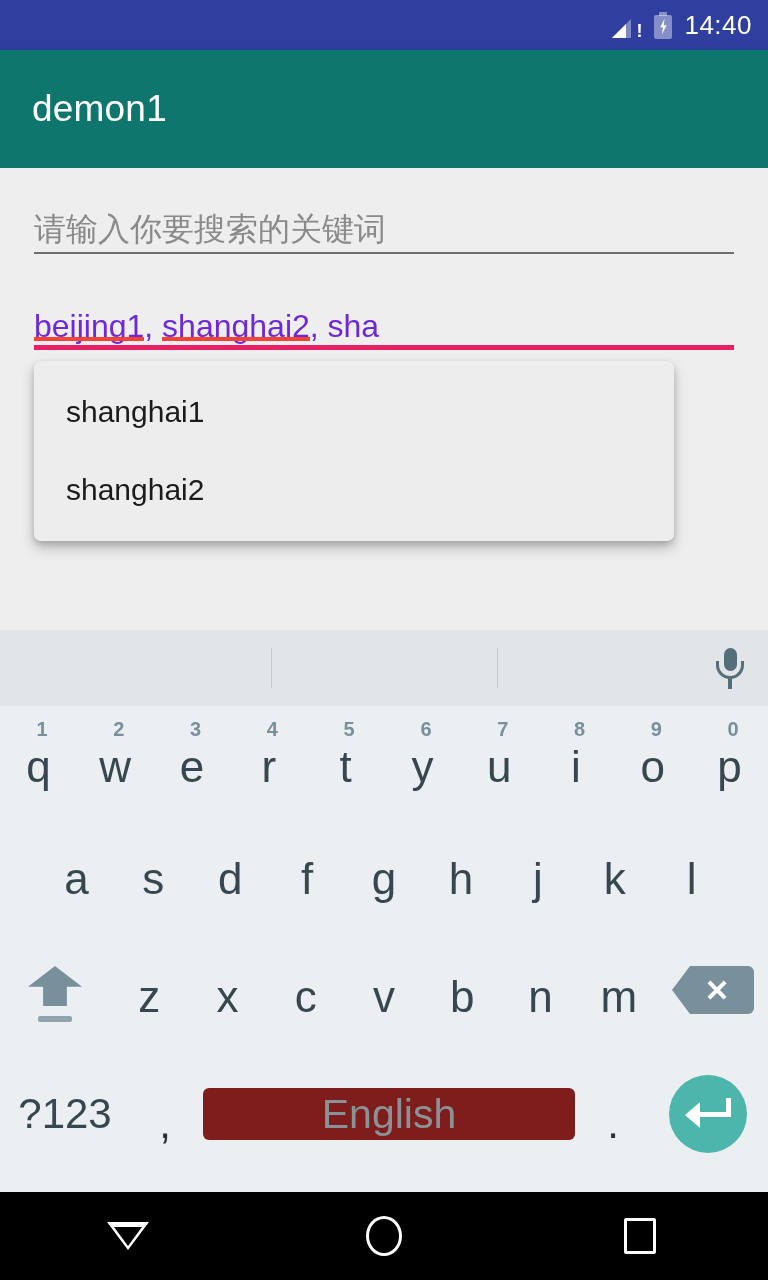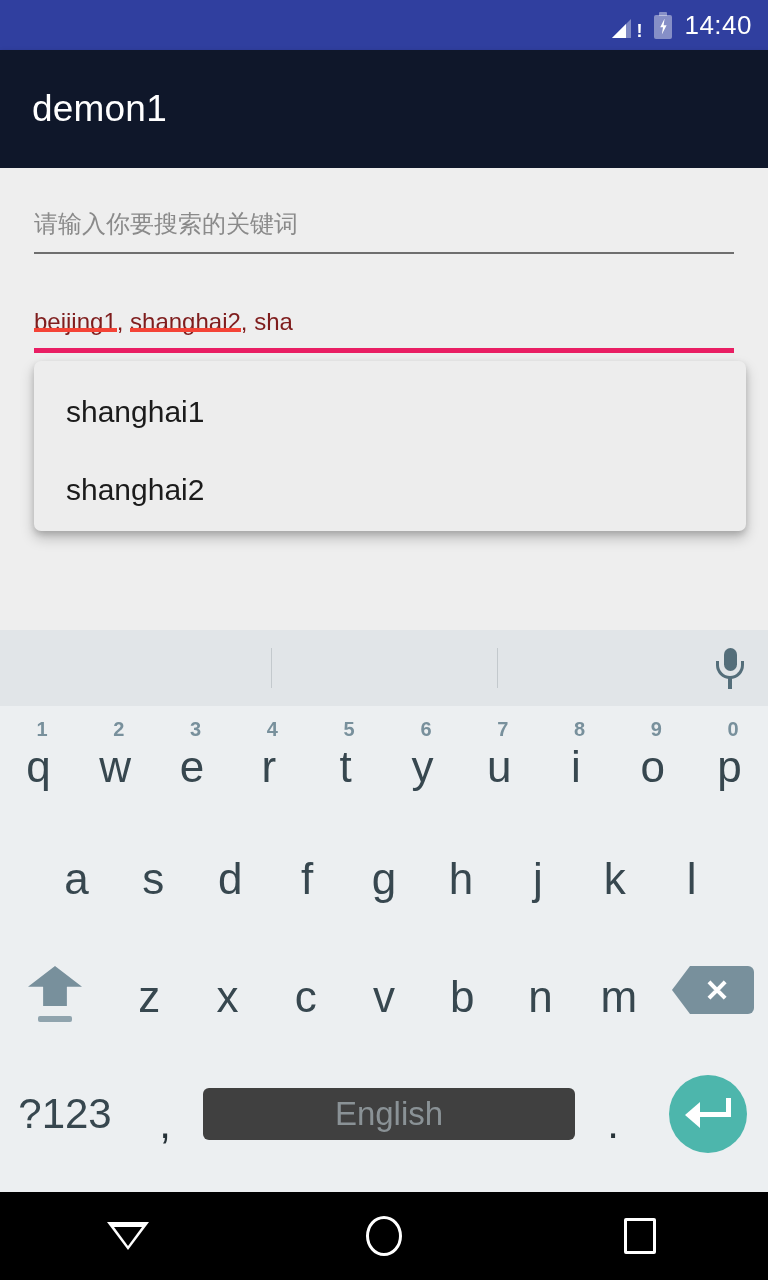--- a/index.html
+++ b/index.html
@@ -44,58 +44,58 @@
   .battery-icon .b-bolt {
     position:absolute; top:7px; left:4px; width:10px; height:16px;
     background:#FFFFFF;
     clip-path:polygon(62% 0, 18% 54%, 46% 54%, 34% 100%, 82% 42%, 52% 42%);
   }
   .clock { color:#FFFFFF; font-size:26px; letter-spacing:0.5px; }
 
   
   .app-bar {
     position:absolute; top:50px; left:0; width:768px; height:118px;
-    background:#0f172a;
+    background:#0f766e;
     display:flex; align-items:center;
     box-shadow:0 2px 5px rgba(0,0,0,0.26);
   }
   .app-title {
     color:#FFFFFF; font-size:37px; font-weight:500;
     padding-left:32px; letter-spacing:0.2px;
   }
 
   
   .content { position:absolute; top:168px; left:0; width:768px; height:462px; background:#EEEEEE; }
 
   .field { position:absolute; left:34px; width:700px; }
   .field-text {
-    font-size:24px; color:#8A8A8A; white-space:nowrap;
-    padding-bottom:12px;
+    font-size:32px; color:#8A8A8A; white-space:nowrap;
+    padding-bottom:0;
   }
   .field-underline { width:100%; height:2px; background:#6E6E6E; }
 
   .field-search { top:40px; }
 
   .field-result { top:140px; }
-  .field-result .field-text { color:#7f1d1d; position:relative; display:inline-block; }
+  .field-result .field-text { color:#6d28d9; position:relative; display:inline-block; }
   .spell {
     position:relative; display:inline-block;
   }
   .spell::after {
     content:""; position:absolute; left:0; right:0; bottom:4px;
     height:4px; background:#F44336;
   }
   .field-result .field-underline { height:5px; background:#E91E63; }
 
   
   .dropdown {
-    position:absolute; top:193px; left:34px; width:712px;
+    position:absolute; top:193px; left:34px; width:640px;
     background:#EDEDED; border-radius:7px;
     box-shadow:0 7px 14px rgba(0,0,0,0.22), 0 3px 6px rgba(0,0,0,0.15);
-    padding:12px 0 2px 0;
+    padding:12px 0 12px 0;
   }
   .dropdown-item {
     font-size:30px; color:#1B1B1B;
     padding:22px 0 22px 32px;
   }
 
   
   .keyboard { position:absolute; top:630px; left:0; width:768px; height:562px; background:#ECEFF1; }
 
   .suggestion-strip {
@@ -153,23 +153,23 @@
   .back-x {
     position:absolute; left:46px; top:40px; width:26px; height:26px;
     color:#FFFFFF; font-size:30px; line-height:26px; text-align:center; font-weight:bold;
   }
 
   .key-sym { flex:0 0 130px; font-size:42px; color:#37474F; }
   .key-comma { flex:0 0 70px; font-size:42px; color:#263238; align-items:flex-end; padding-bottom:24px; }
   .key-period { flex:0 0 70px; font-size:42px; color:#263238; align-items:flex-end; padding-bottom:24px; }
   .key-space { flex:1; height:100%; display:flex; align-items:center; justify-content:center; }
   .space-bar {
-    width:100%; max-width:372px; height:52px; background:#404040;
+    width:100%; max-width:372px; height:52px; background:#7f1d1d;
     border-radius:6px; display:flex; align-items:center; justify-content:center;
-    font-size:33px; color:#8A9296;
+    font-size:41px; color:#8A9296;
   }
   .key-enter { flex:0 0 120px; display:flex; align-items:center; justify-content:center; }
   .enter-circle {
     width:78px; height:78px; border-radius:50%; background:#4DB6AC;
     display:flex; align-items:center; justify-content:center;
     position:relative;
   }
   .enter-arrow { position:relative; width:46px; height:32px; }
   .enter-arrow .ea-h { position:absolute; left:4px; top:14px; width:38px; height:5px; background:#FFFFFF; }
   .enter-arrow .ea-v { position:absolute; right:0; top:0; width:5px; height:19px; background:#FFFFFF; }

